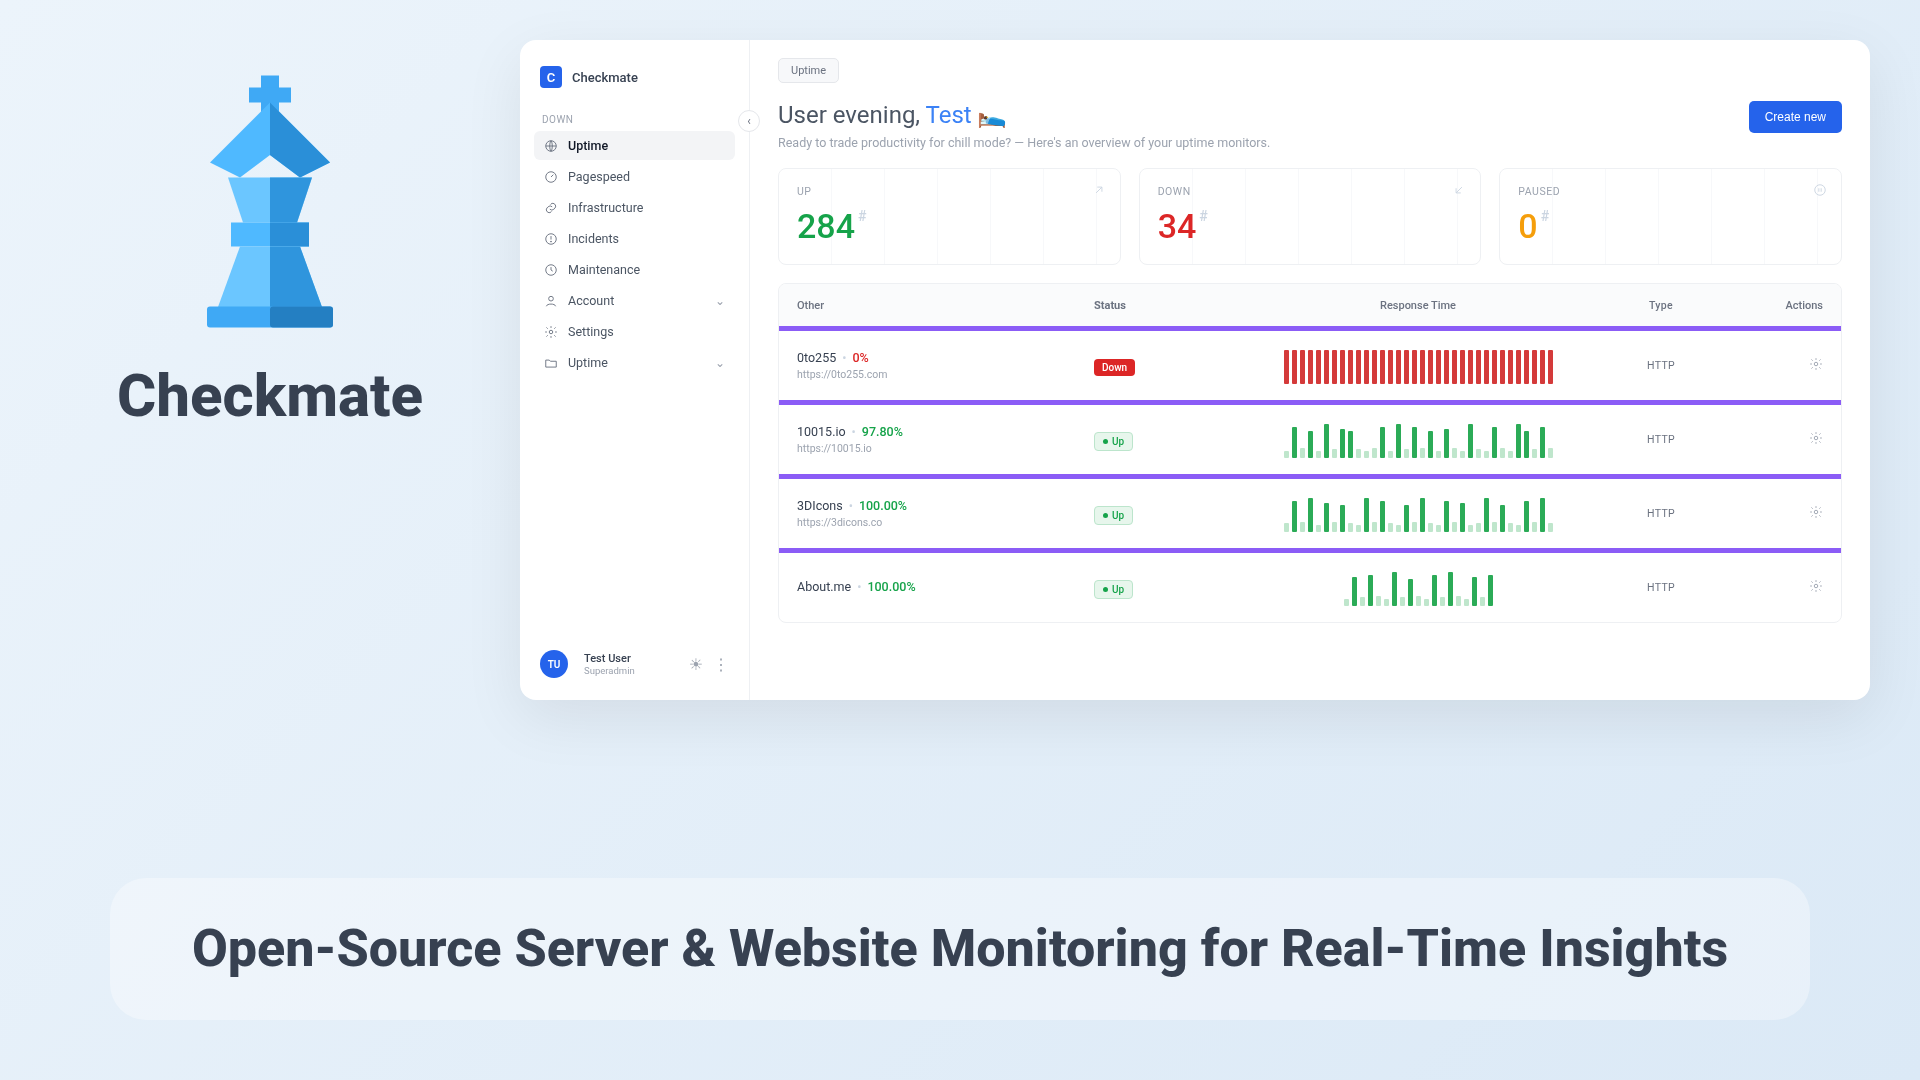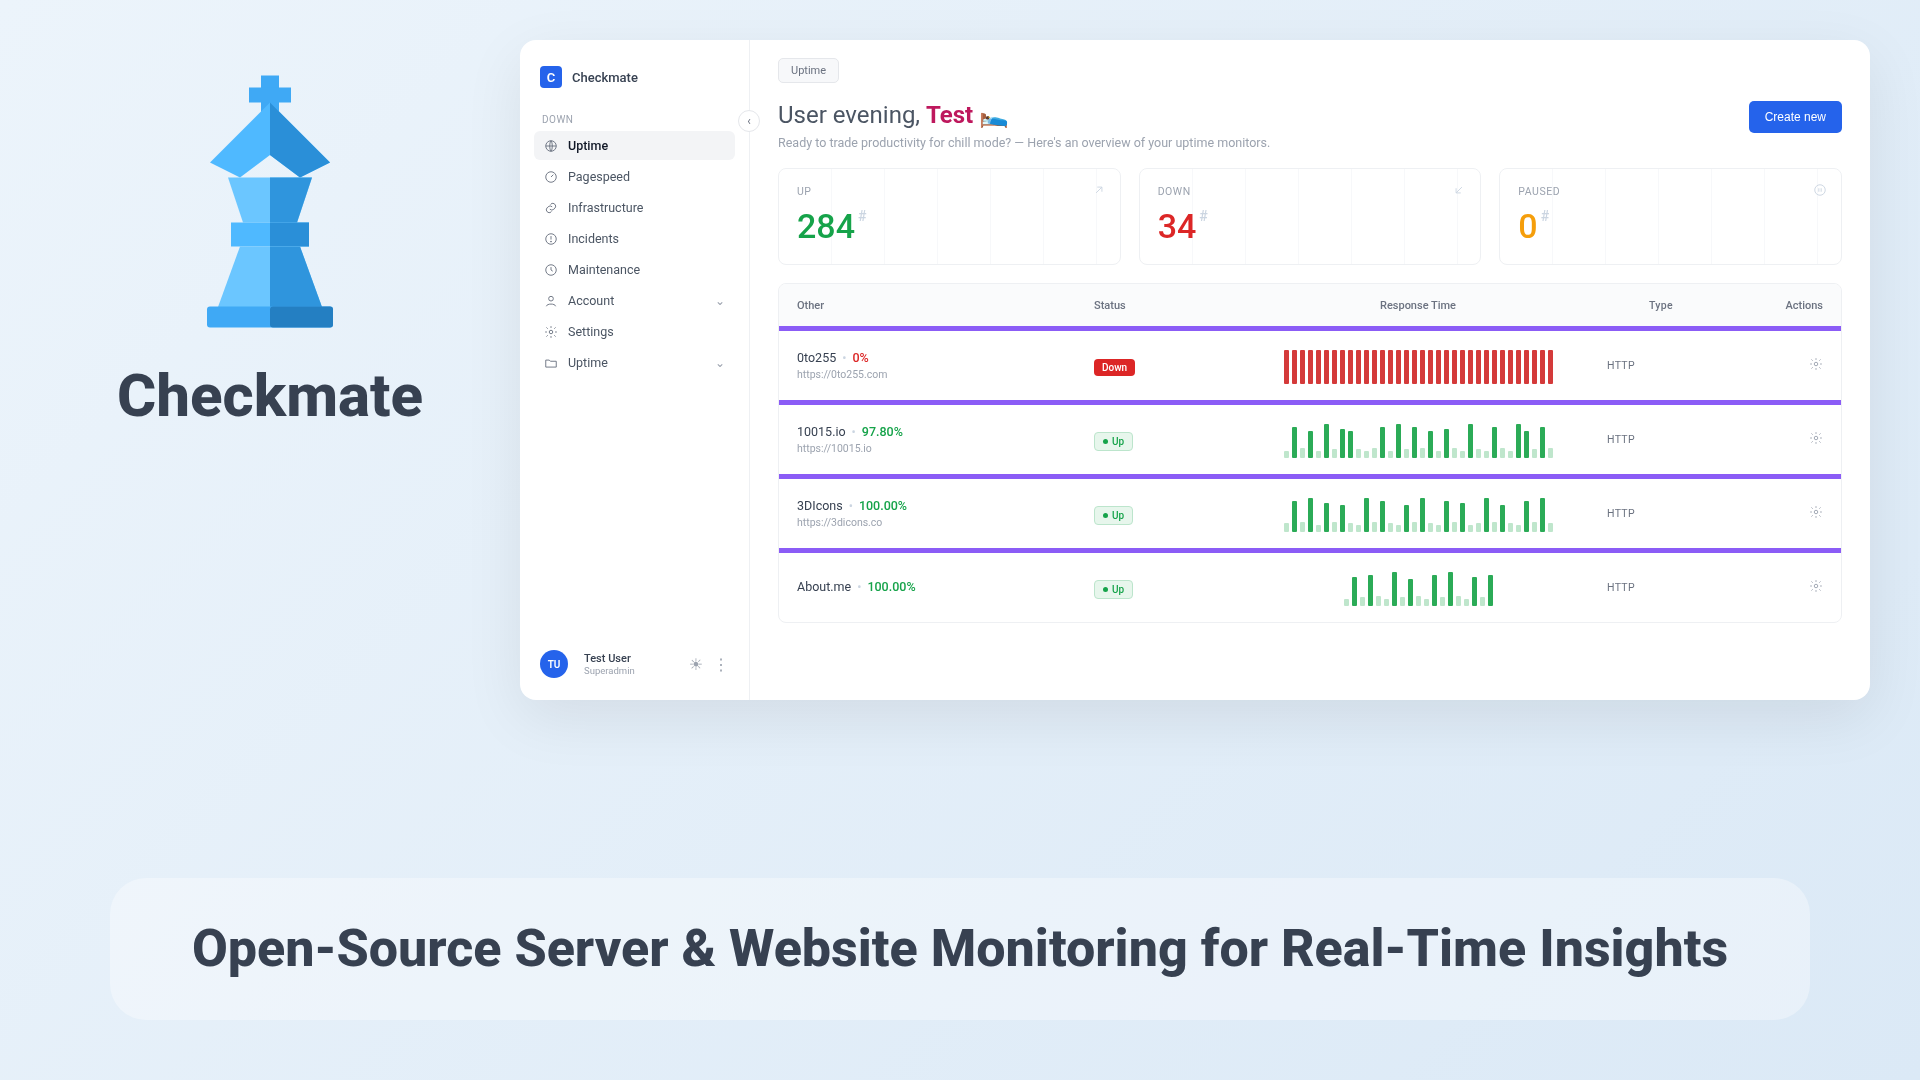--- a/index.html
+++ b/index.html
@@ -187,21 +187,21 @@
 .head-row {
   display: flex;
   align-items: flex-start;
   justify-content: space-between;
 }
 .greeting h1 {
   font-size: 24px;
   font-weight: 400;
   color: #4b5563;
 }
-.greeting h1 b { font-weight: 700; color: #be185d; text-align: right; }
+.greeting h1 b { font-weight: 400; color: #3b82f6; text-align: right; }
 .greeting p { font-size: 12.5px; color: #9ca3af; margin-top: 6px; }
 .create-btn {
   background: #2563eb;
   color: #fff;
   font-size: 12px;
   font-weight: 500;
   border: none;
   border-radius: 5px;
   padding: 9px 16px;
   cursor: pointer;
@@ -269,21 +269,21 @@
   align-items: center;
   padding: 0 18px;
 }
 .thead {
   background: #fafbfc;
   height: 42px;
   font-size: 11px;
   color: #6b7280;
   font-weight: 500;
 }
-.thead .c-status { text-align: left; }
+.thead .c-status { text-align: left; font-weight: bold; }
 .thead .c-rt { text-align: center; }
 .thead .c-type { text-align: center; }
 .thead .c-actions { text-align: right; }
 .trow {
   height: 74px;
   border-top: 5px solid #8b5cf6;
 }
 .host-main { display: flex; align-items: center; gap: 6px; font-size: 12.5px; }
 .host-main .pct { font-weight: 500; }
 .host-main .pct.down { color: #dc2626; }
@@ -299,21 +299,21 @@
   border-radius: 4px;
 }
 .status-pill.up { background: #e7f6ec; color: #16a34a; border: 1px solid #bce5cc; }
 .status-pill.down { background: #dc2626; color: #fff; }
 .status-pill .dot { width: 5px; height: 5px; border-radius: 50%; background: currentColor; }
 .spark { display: flex; align-items: flex-end; gap: 3px; height: 36px; justify-content: center; }
 .spark span { width: 5px; border-radius: 1px; }
 .spark.down span { background: #d43a3a; }
 .spark.up span { background: #2bab57; }
 .spark.up span.lo { background: #bfe6cc; }
-.c-type { text-align: left; font-size: 10.5px; color: #6b7280; letter-spacing: 0.03em; }
+.c-type { text-align: center; font-size: 10.5px; color: #6b7280; letter-spacing: 0.03em; }
 .c-actions { text-align: right; }
 .gear-btn { width: 14px; height: 14px; stroke: #9ca3af; fill: none; stroke-width: 1.6; cursor: pointer; }
 </style>
 </head>
 <body>
 
 <div class="hero-left">
   <svg class="chess" viewBox="0 0 120 170">
     <g>
       <rect x="54" y="2" width="12" height="26" fill="#3fa9f5"></rect>

